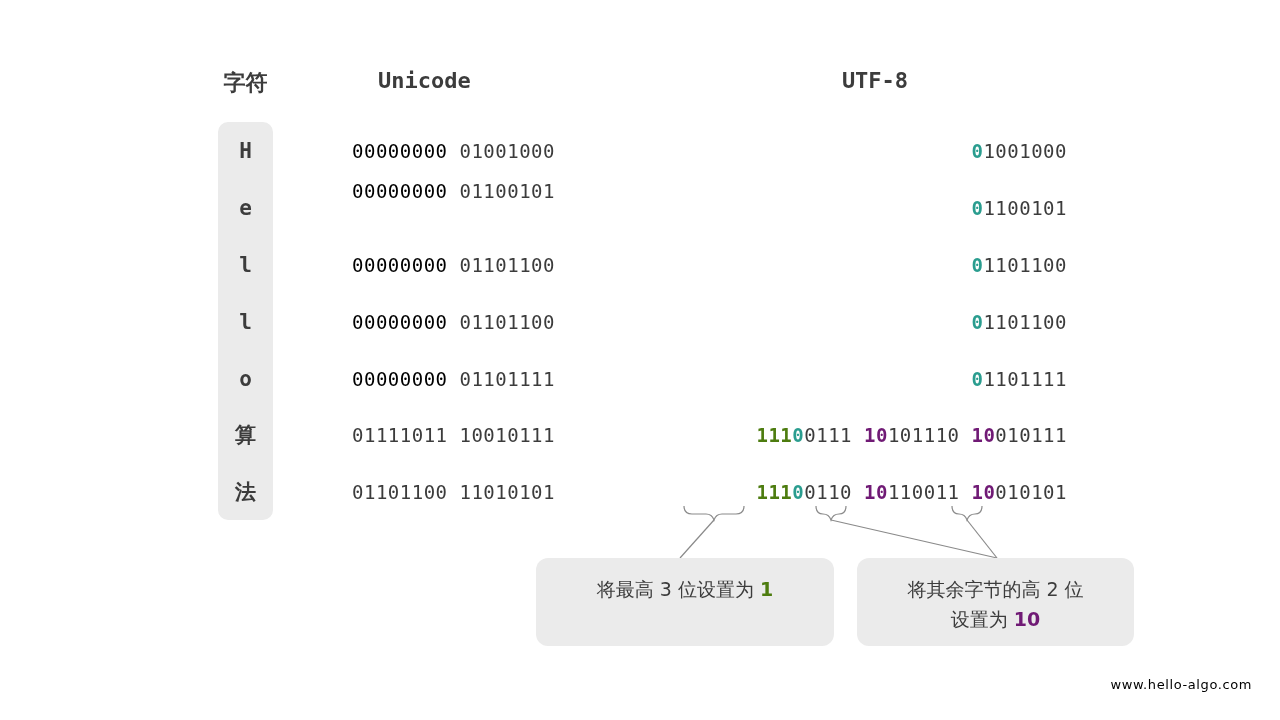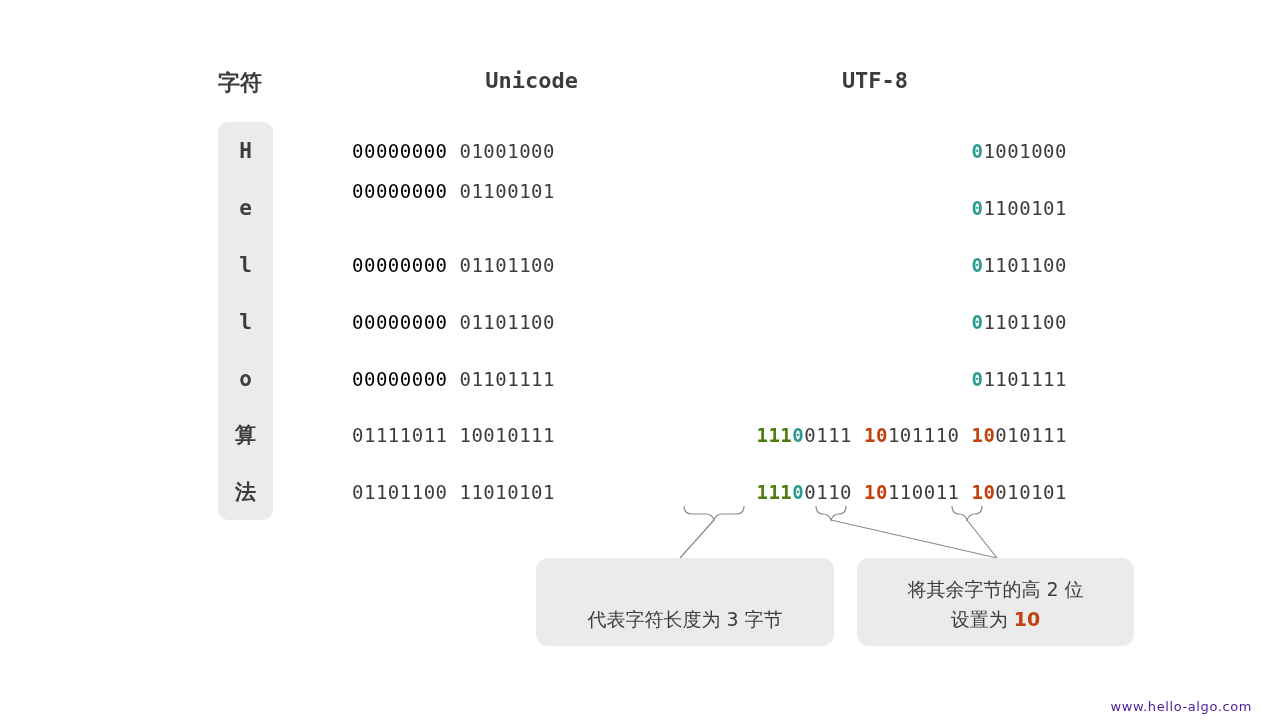--- a/index.html
+++ b/index.html
@@ -18,22 +18,22 @@
 
   
   .col-header {
     position: absolute;
     font-family: "DejaVu Sans Mono", monospace;
     font-weight: bold;
     font-size: 22px;
     color: #3c3c3c;
     white-space: nowrap;
   }
-  #hdr-char  { left: 218px; top: 68px; width: 55px; text-align: left; }
-  #hdr-uni   { left: 378px; top: 68px; width: 200px; text-align: right; }
+  #hdr-char  { left: 218px; top: 68px; width: 55px; text-align: center; }
+  #hdr-uni   { left: 378px; top: 68px; width: 200px; text-align: left; }
   #hdr-utf   { left: 775px; top: 68px; width: 200px; text-align: center; }
 
   
   #char-capsule {
     position: absolute;
     left: 218px;
     top: 122px;
     width: 55px;
     height: 398px;
     background: #ebebeb;
@@ -62,21 +62,21 @@
     line-height: 22px;
     height: 22px;
   }
   .uni { left: 352px; }
   .utf { right: 213px; text-align: right; }
 
   .dim    { color: #000000; }
   .dark   { color: #3c3c3c; }
   .green  { color: #4d7c0f; font-weight: bold; }
   .teal   { color: #2a9d8f; font-weight: bold; }
-  .blue   { color: #c2410c; font-weight: bold; }
+  .blue   { color: #701a75; font-weight: bold; }
 
   
   .note {
     position: absolute;
     background: #ebebeb;
     border-radius: 12px;
     font-family: "DejaVu Sans", sans-serif;
     font-size: 19px;
     color: #3c3c3c;
     text-align: center;
@@ -94,24 +94,24 @@
     left: 0; top: 0;
     width: 1280px; height: 720px;
     pointer-events: none;
   }
   #connectors path, #connectors line { stroke: #8a8a8a; fill: none; stroke-width: 1.2; }
 
   
   #watermark {
     position: absolute;
     right: 28px;
-    bottom: 6px;
+    bottom: 28px;
     font-family: "DejaVu Sans", sans-serif;
     font-size: 13px;
-    color: #4c1d95;
+    color: #000000;
     letter-spacing: 0.6px;
   }
 </style>
 </head>
 <body>
 
 <div class="col-header" id="hdr-char">字符</div>
 <div class="col-header" id="hdr-uni">Unicode</div>
 <div class="col-header" id="hdr-utf">UTF-8</div>
 
@@ -149,22 +149,21 @@
   <line x1="714" y1="520" x2="680" y2="558"></line>
 
   <path d="M816,506 q0,8 7,8 q6,0 8,6 q2,-6 8,-6 q7,0 7,-8"></path>
   <line x1="831" y1="520" x2="997" y2="558"></line>
 
   <path d="M952,506 q0,8 7,8 q6,0 8,6 q2,-6 8,-6 q7,0 7,-8"></path>
   <line x1="967" y1="520" x2="997" y2="558"></line>
 </svg>
 
 <div class="note" id="note-1">
-  <br>
-  <span>代表字符长度为 3 字节</span>
+  <span><span>将最高 3 位设置为 </span><span class="green">1</span></span><br>
 </div>
 
 <div class="note" id="note-2">
   <span>将其余字节的高 2 位</span><br>
   <span><span>设置为 </span><span class="blue">10</span></span>
 </div>
 
 <div id="watermark">www.hello-algo.com</div>
 
 </body></html>

